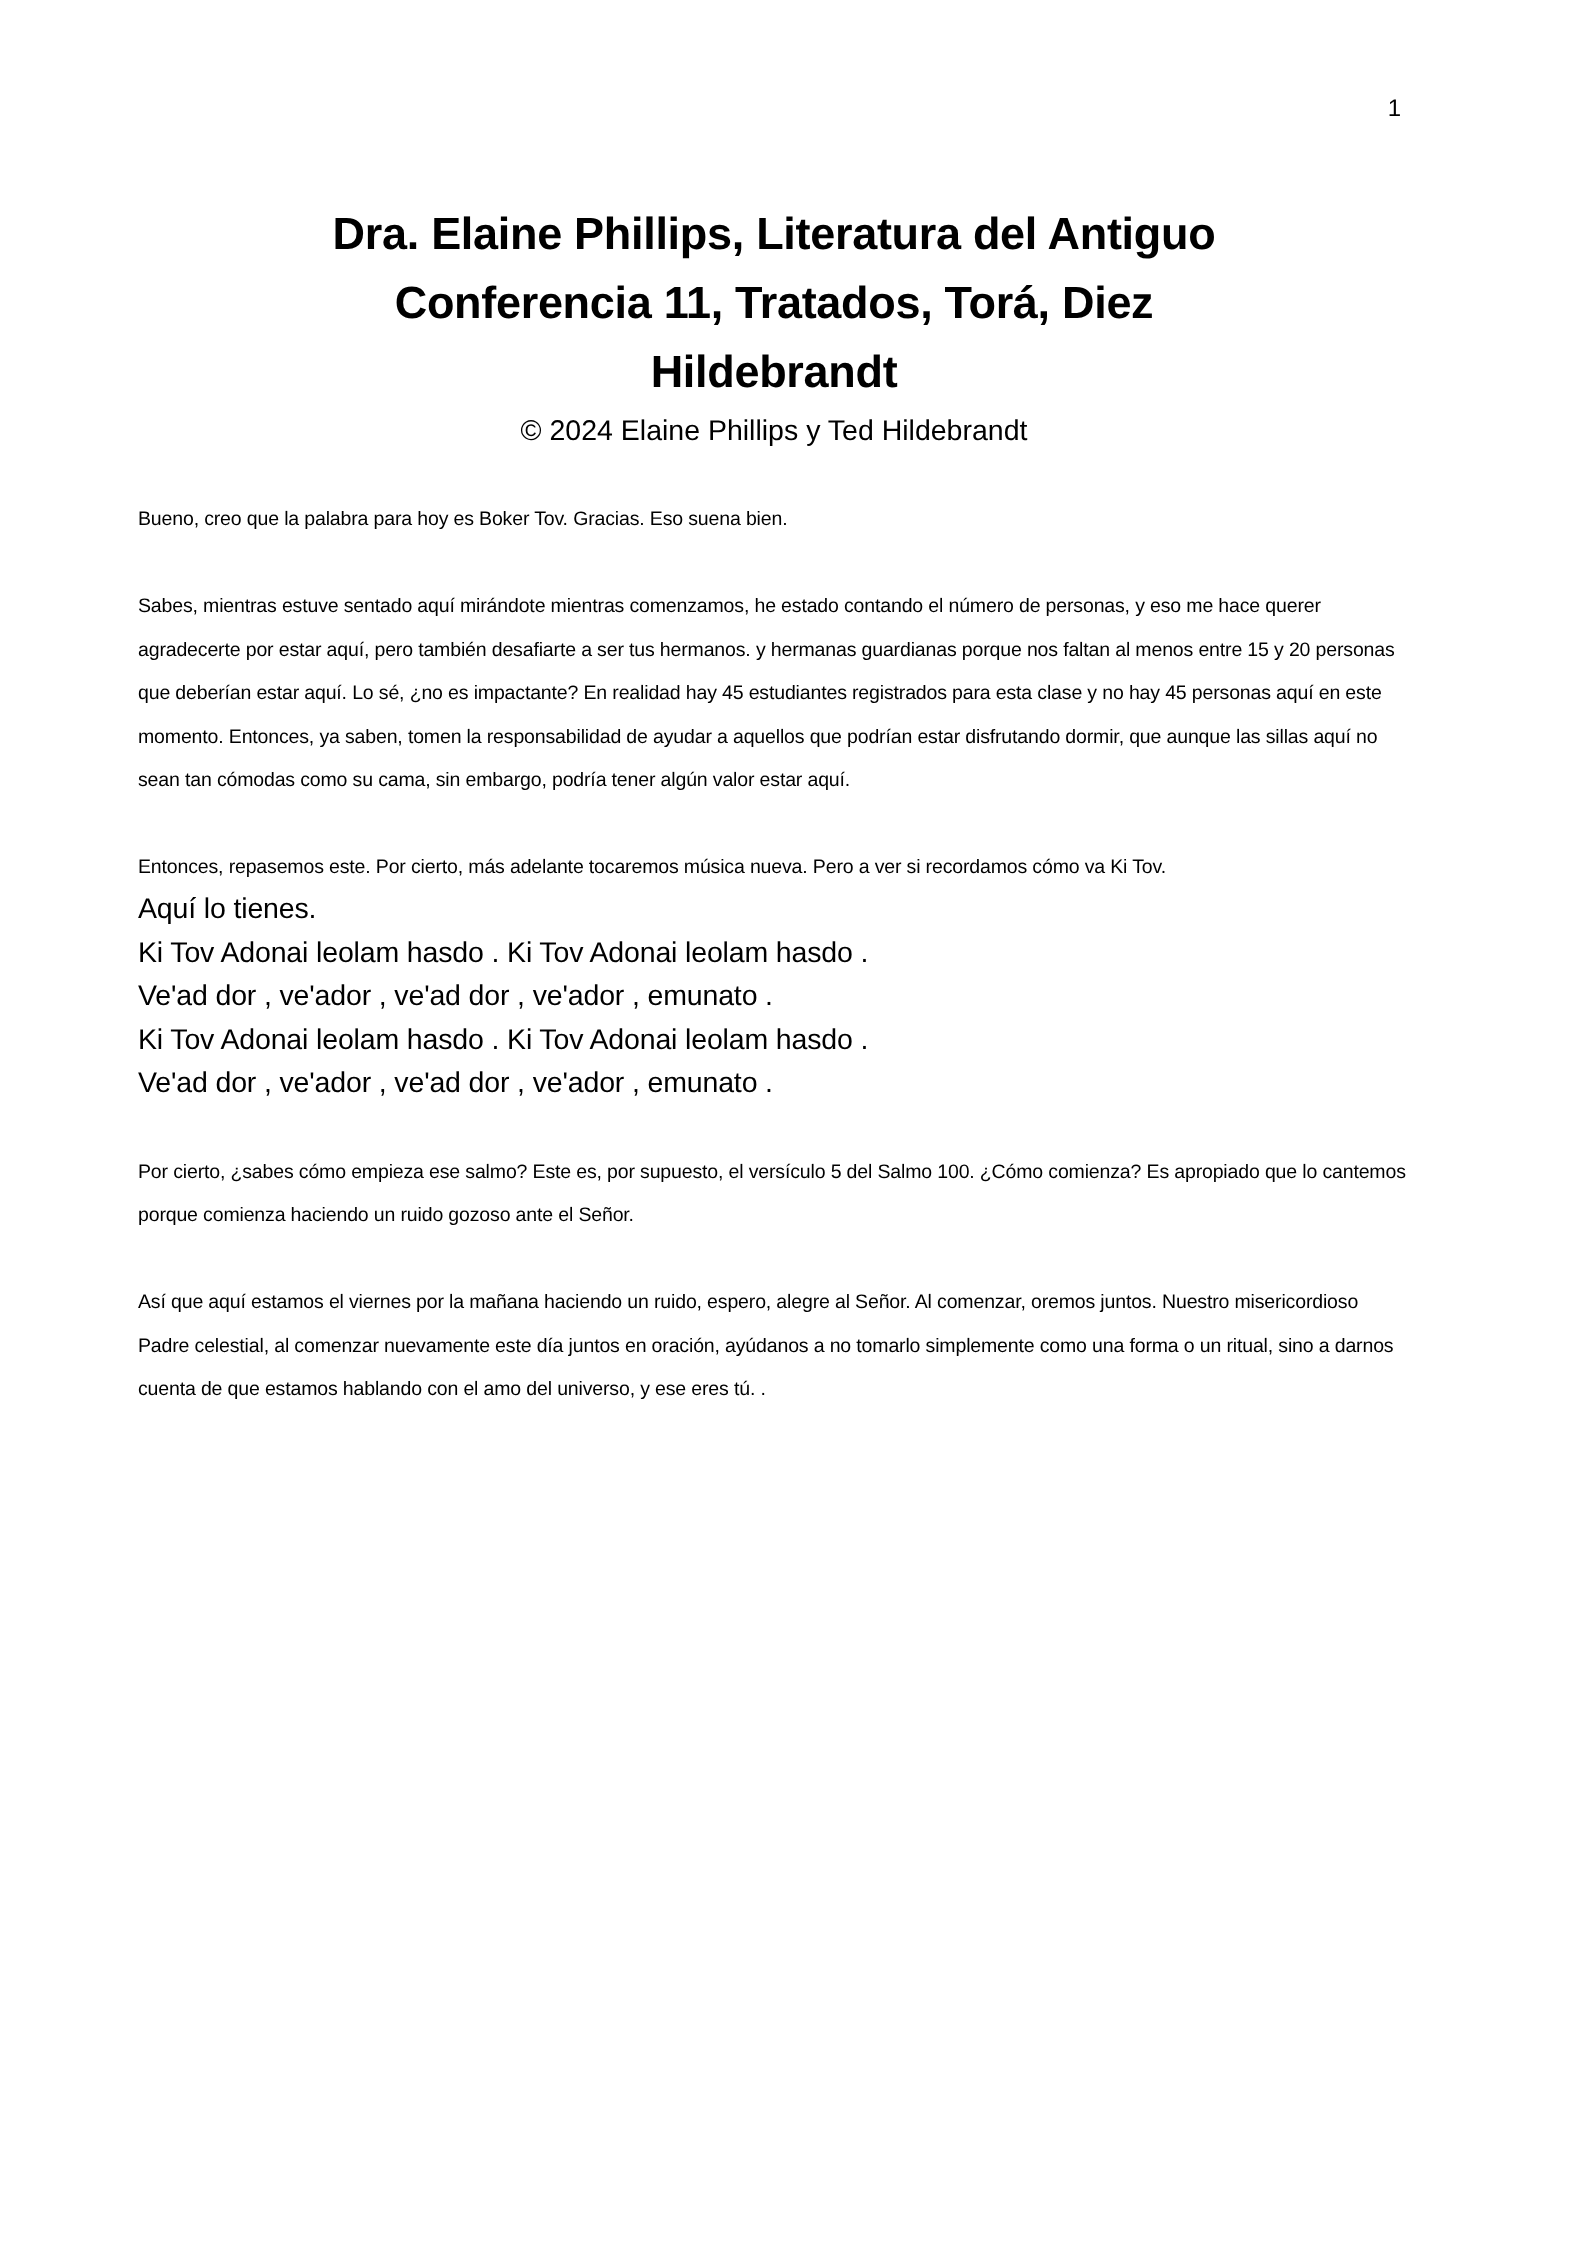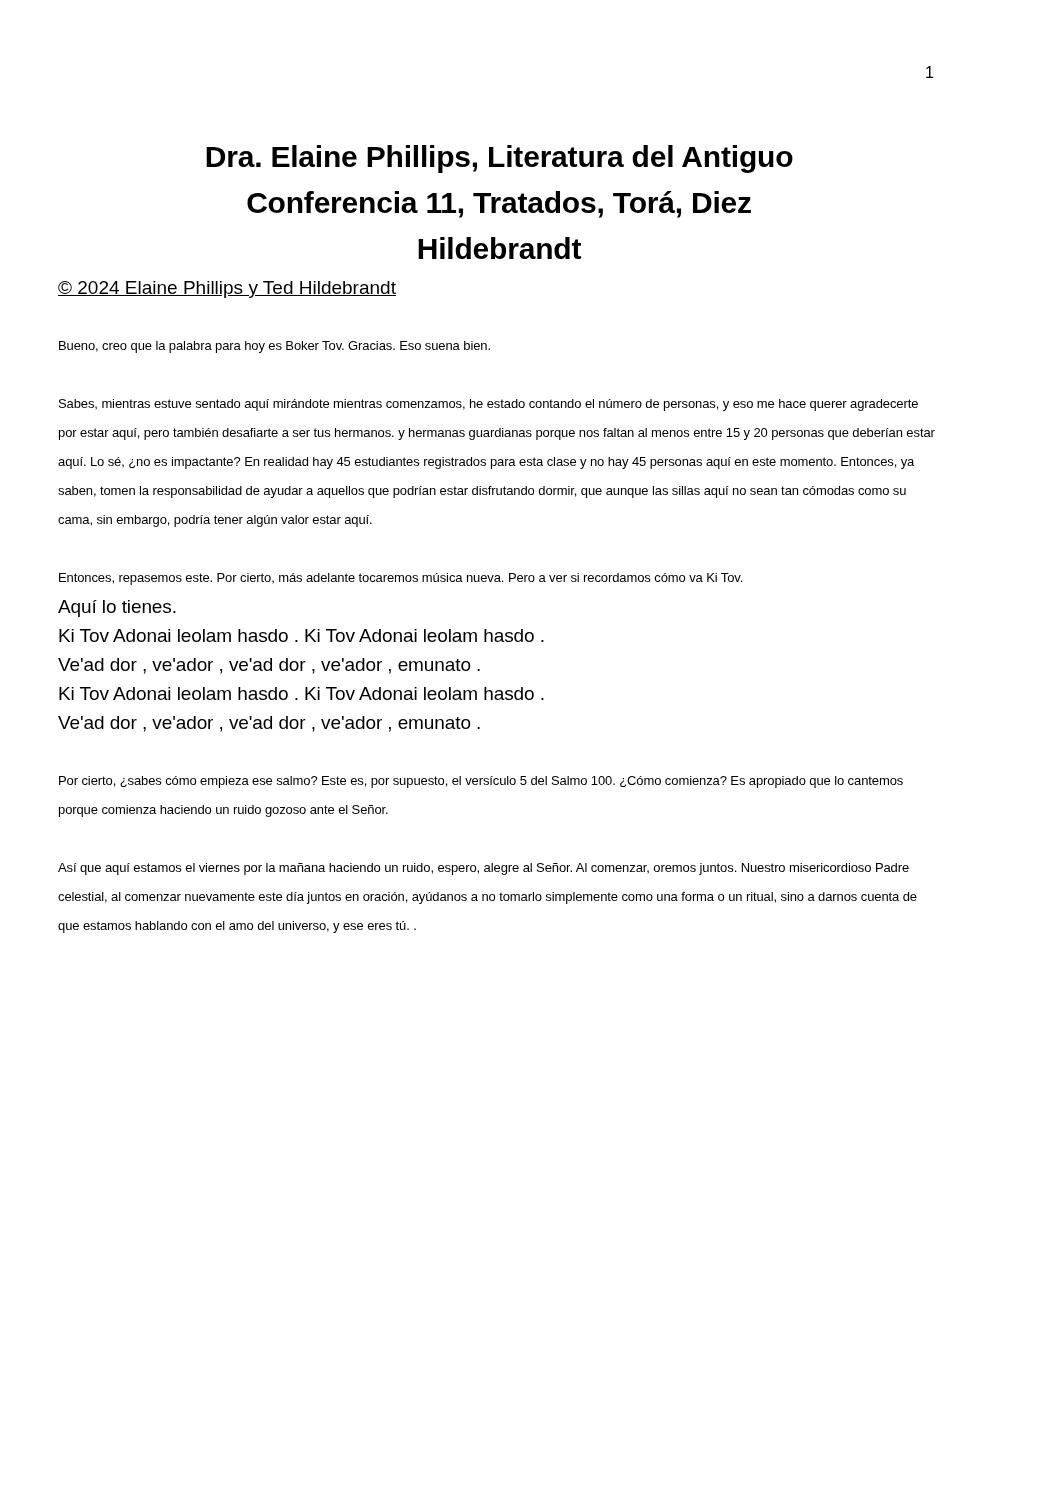--- a/index.html
+++ b/index.html
@@ -21,38 +21,37 @@
   .page-number {
     position: absolute;
     top: 62px;
     right: 124px;
     font-size: 16px;
     line-height: 22px;
     color: #000000;
   }
   .content {
     box-sizing: border-box;
-    padding: 134px 118px 0 58px;
+    padding: 134px 118px 0 92px;
   }
   .doc-title {
     text-align: center;
     font-weight: bold;
     font-size: 30px;
     line-height: 46px;
     letter-spacing: -0.2px;
   }
   .doc-title .title-line {
     white-space: nowrap;
   }
   .copyright {
-    text-align: left;
+    text-align: center;
     font-size: 19px;
     line-height: 29px;
     margin-top: 1px;
-    text-decoration: underline;
   }
   .para {
     font-size: 13px;
     line-height: 29px;
     margin: 29px 0 0 0;
     letter-spacing: -0.1px;
   }
   .lyrics {
     font-size: 19px;
     line-height: 29px;

